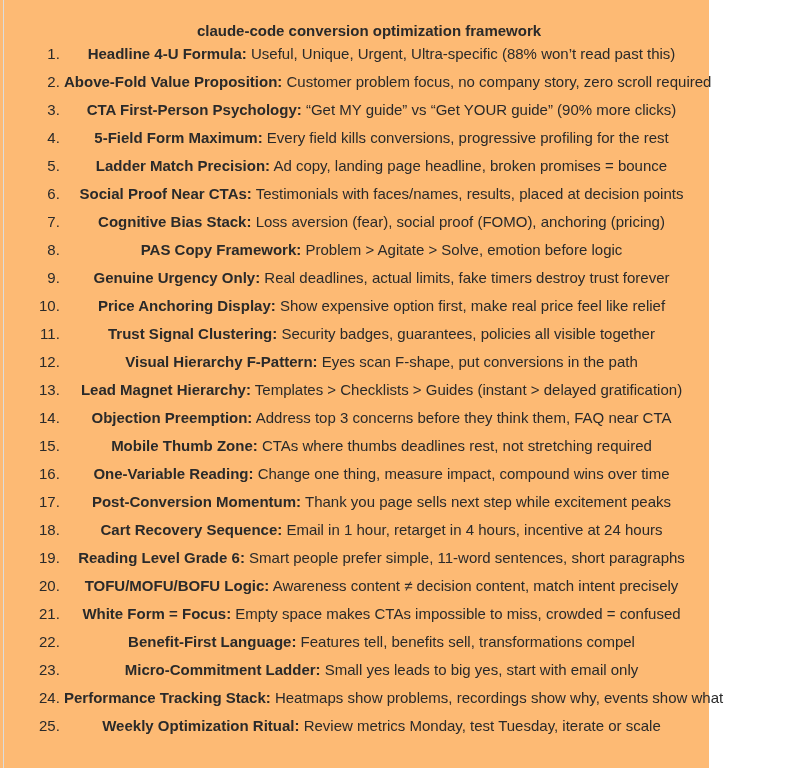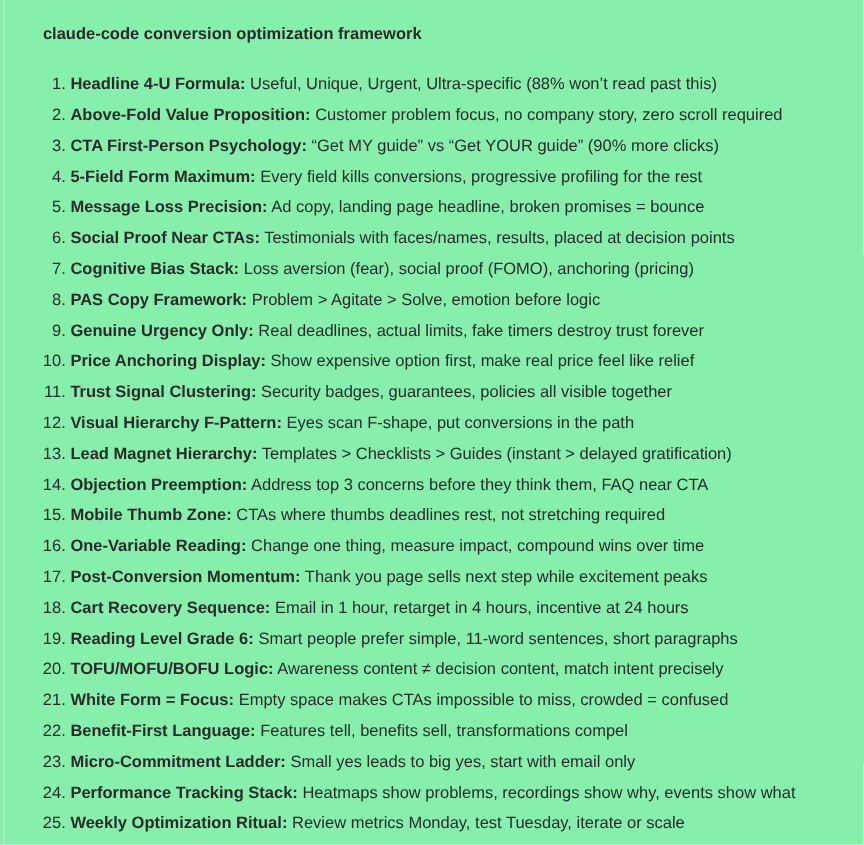--- a/index.html
+++ b/index.html
@@ -5,40 +5,40 @@
   * { margin: 0; padding: 0; box-sizing: border-box; }
   html, body {
     width: 785px; height: 768px;
     background: #ffffff;
     font-family: "Liberation Sans", "DejaVu Sans", sans-serif;
     color: #2a2a2a;
     overflow: hidden;
   }
   .page {
     position: relative;
-    width: 785px; height: 768px;
-    background: #86efac;
+    width: 709px; height: 768px;
+    background: #fdba74;
+    text-align: center;
   }
   .left-divider {
     position: absolute;
     left: 3px; top: 0; bottom: 0;
     width: 1px;
     background: #dcdcdc;
   }
   .content {
     padding: 22px 10px 0 39px;
   }
   .doc-title {
     font-size: 15px;
     font-weight: 700;
     color: #2a2a2a;
     line-height: 18px;
   }
   ol.framework-list {
-    margin-top: 23px;
     padding-left: 25px;
     list-style: decimal;
   }
   ol.framework-list li {
     font-size: 15px;
     line-height: 28px;
     white-space: nowrap;
     color: #2a2a2a;
   }
   .item-label { font-weight: 700; }
@@ -49,21 +49,21 @@
 
 <div class="page">
   <div class="left-divider"></div>
   <div class="content">
     <div class="doc-title">claude-code conversion optimization framework</div>
     <ol class="framework-list">
         <li><span class="item-label">Headline 4-U Formula:</span> <span class="item-text">Useful, Unique, Urgent, Ultra-specific (88% won’t read past this)</span></li>
         <li><span class="item-label">Above-Fold Value Proposition:</span> <span class="item-text">Customer problem focus, no company story, zero scroll required</span></li>
         <li><span class="item-label">CTA First-Person Psychology:</span> <span class="item-text">“Get MY guide” vs “Get YOUR guide” (90% more clicks)</span></li>
         <li><span class="item-label">5-Field Form Maximum:</span> <span class="item-text">Every field kills conversions, progressive profiling for the rest</span></li>
-        <li><span class="item-label">Message Loss Precision:</span> <span class="item-text">Ad copy, landing page headline, broken promises = bounce</span></li>
+        <li><span class="item-label">Ladder Match Precision:</span> <span class="item-text">Ad copy, landing page headline, broken promises = bounce</span></li>
         <li><span class="item-label">Social Proof Near CTAs:</span> <span class="item-text">Testimonials with faces/names, results, placed at decision points</span></li>
         <li><span class="item-label">Cognitive Bias Stack:</span> <span class="item-text">Loss aversion (fear), social proof (FOMO), anchoring (pricing)</span></li>
         <li><span class="item-label">PAS Copy Framework:</span> <span class="item-text">Problem &gt; Agitate &gt; Solve, emotion before logic</span></li>
         <li><span class="item-label">Genuine Urgency Only:</span> <span class="item-text">Real deadlines, actual limits, fake timers destroy trust forever</span></li>
         <li><span class="item-label">Price Anchoring Display:</span> <span class="item-text">Show expensive option first, make real price feel like relief</span></li>
         <li><span class="item-label">Trust Signal Clustering:</span> <span class="item-text">Security badges, guarantees, policies all visible together</span></li>
         <li><span class="item-label">Visual Hierarchy F-Pattern:</span> <span class="item-text">Eyes scan F-shape, put conversions in the path</span></li>
         <li><span class="item-label">Lead Magnet Hierarchy:</span> <span class="item-text">Templates &gt; Checklists &gt; Guides (instant &gt; delayed gratification)</span></li>
         <li><span class="item-label">Objection Preemption:</span> <span class="item-text">Address top 3 concerns before they think them, FAQ near CTA</span></li>
         <li><span class="item-label">Mobile Thumb Zone:</span> <span class="item-text">CTAs where thumbs deadlines rest, not stretching required</span></li>

